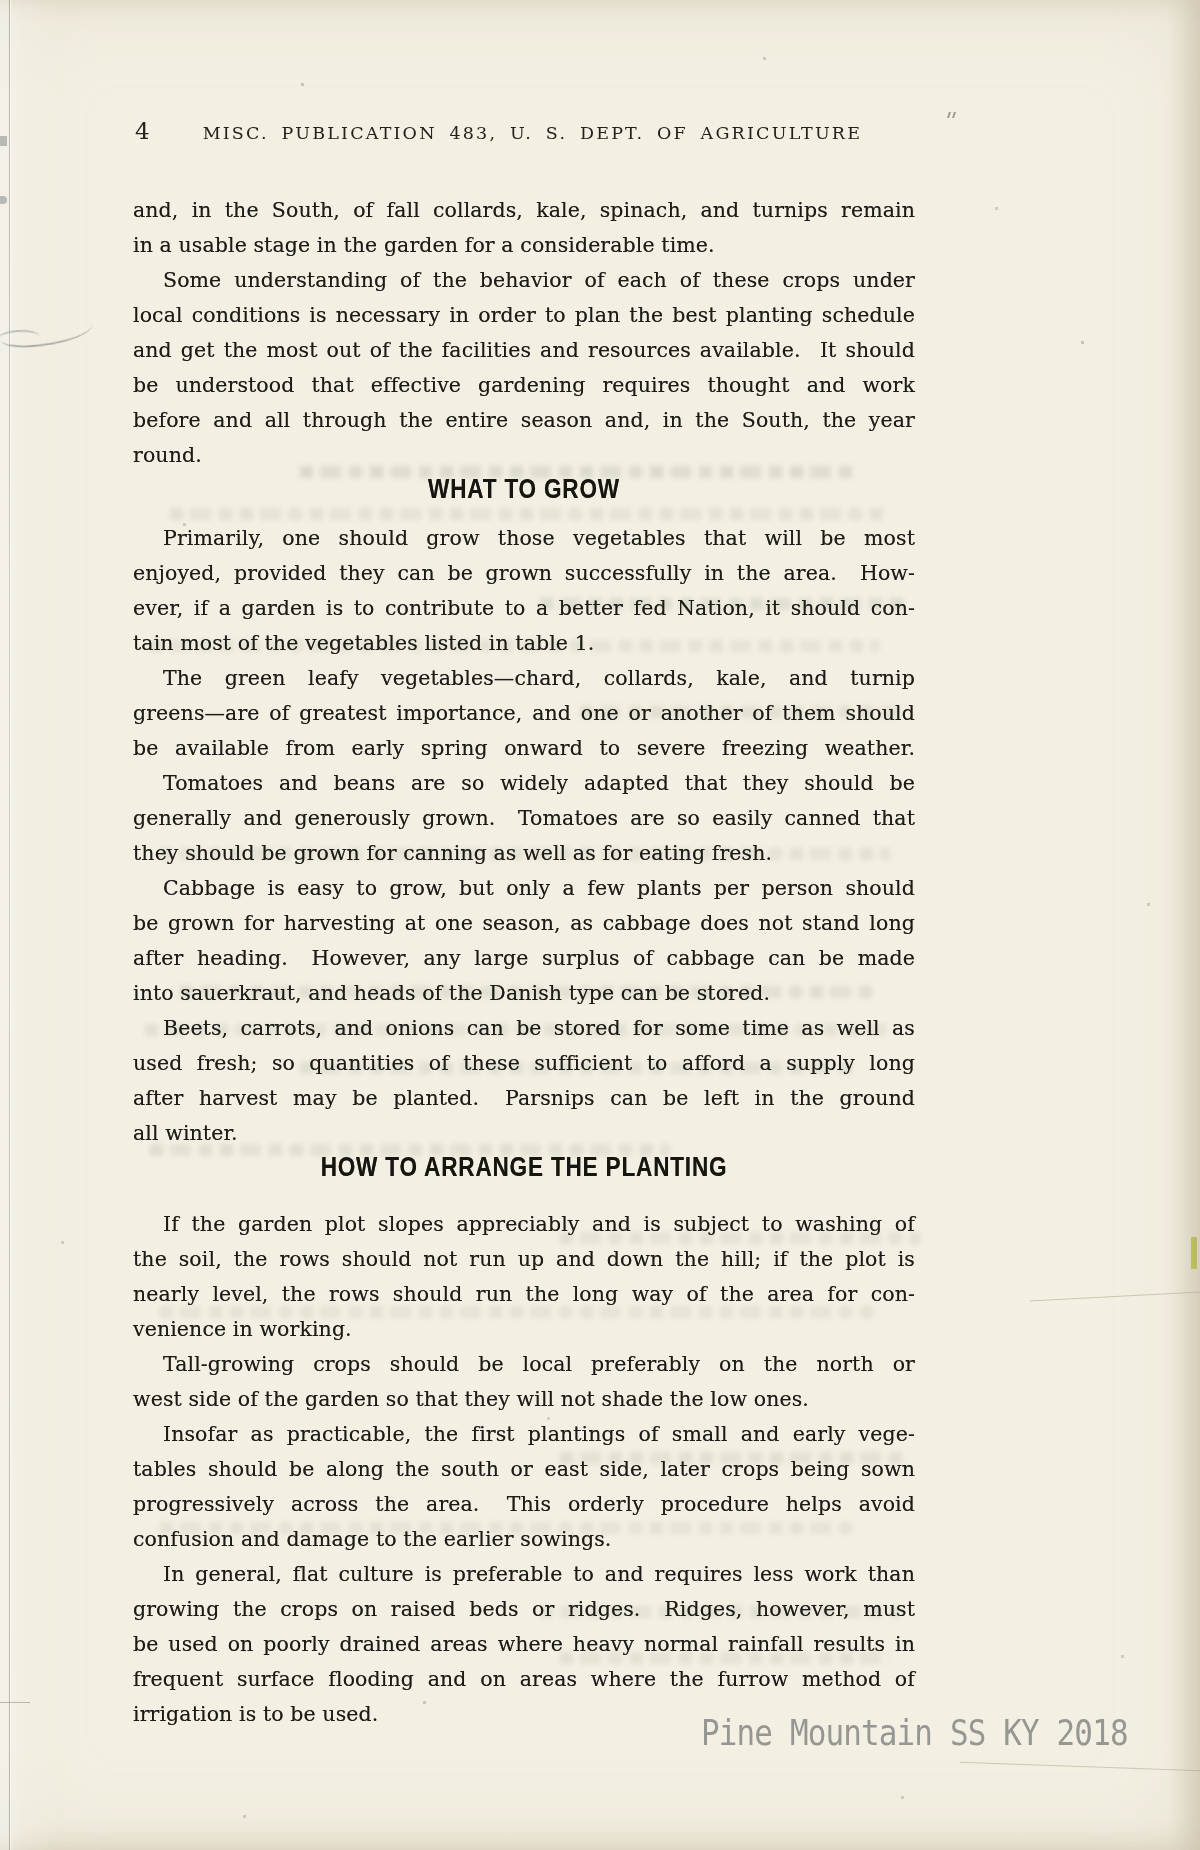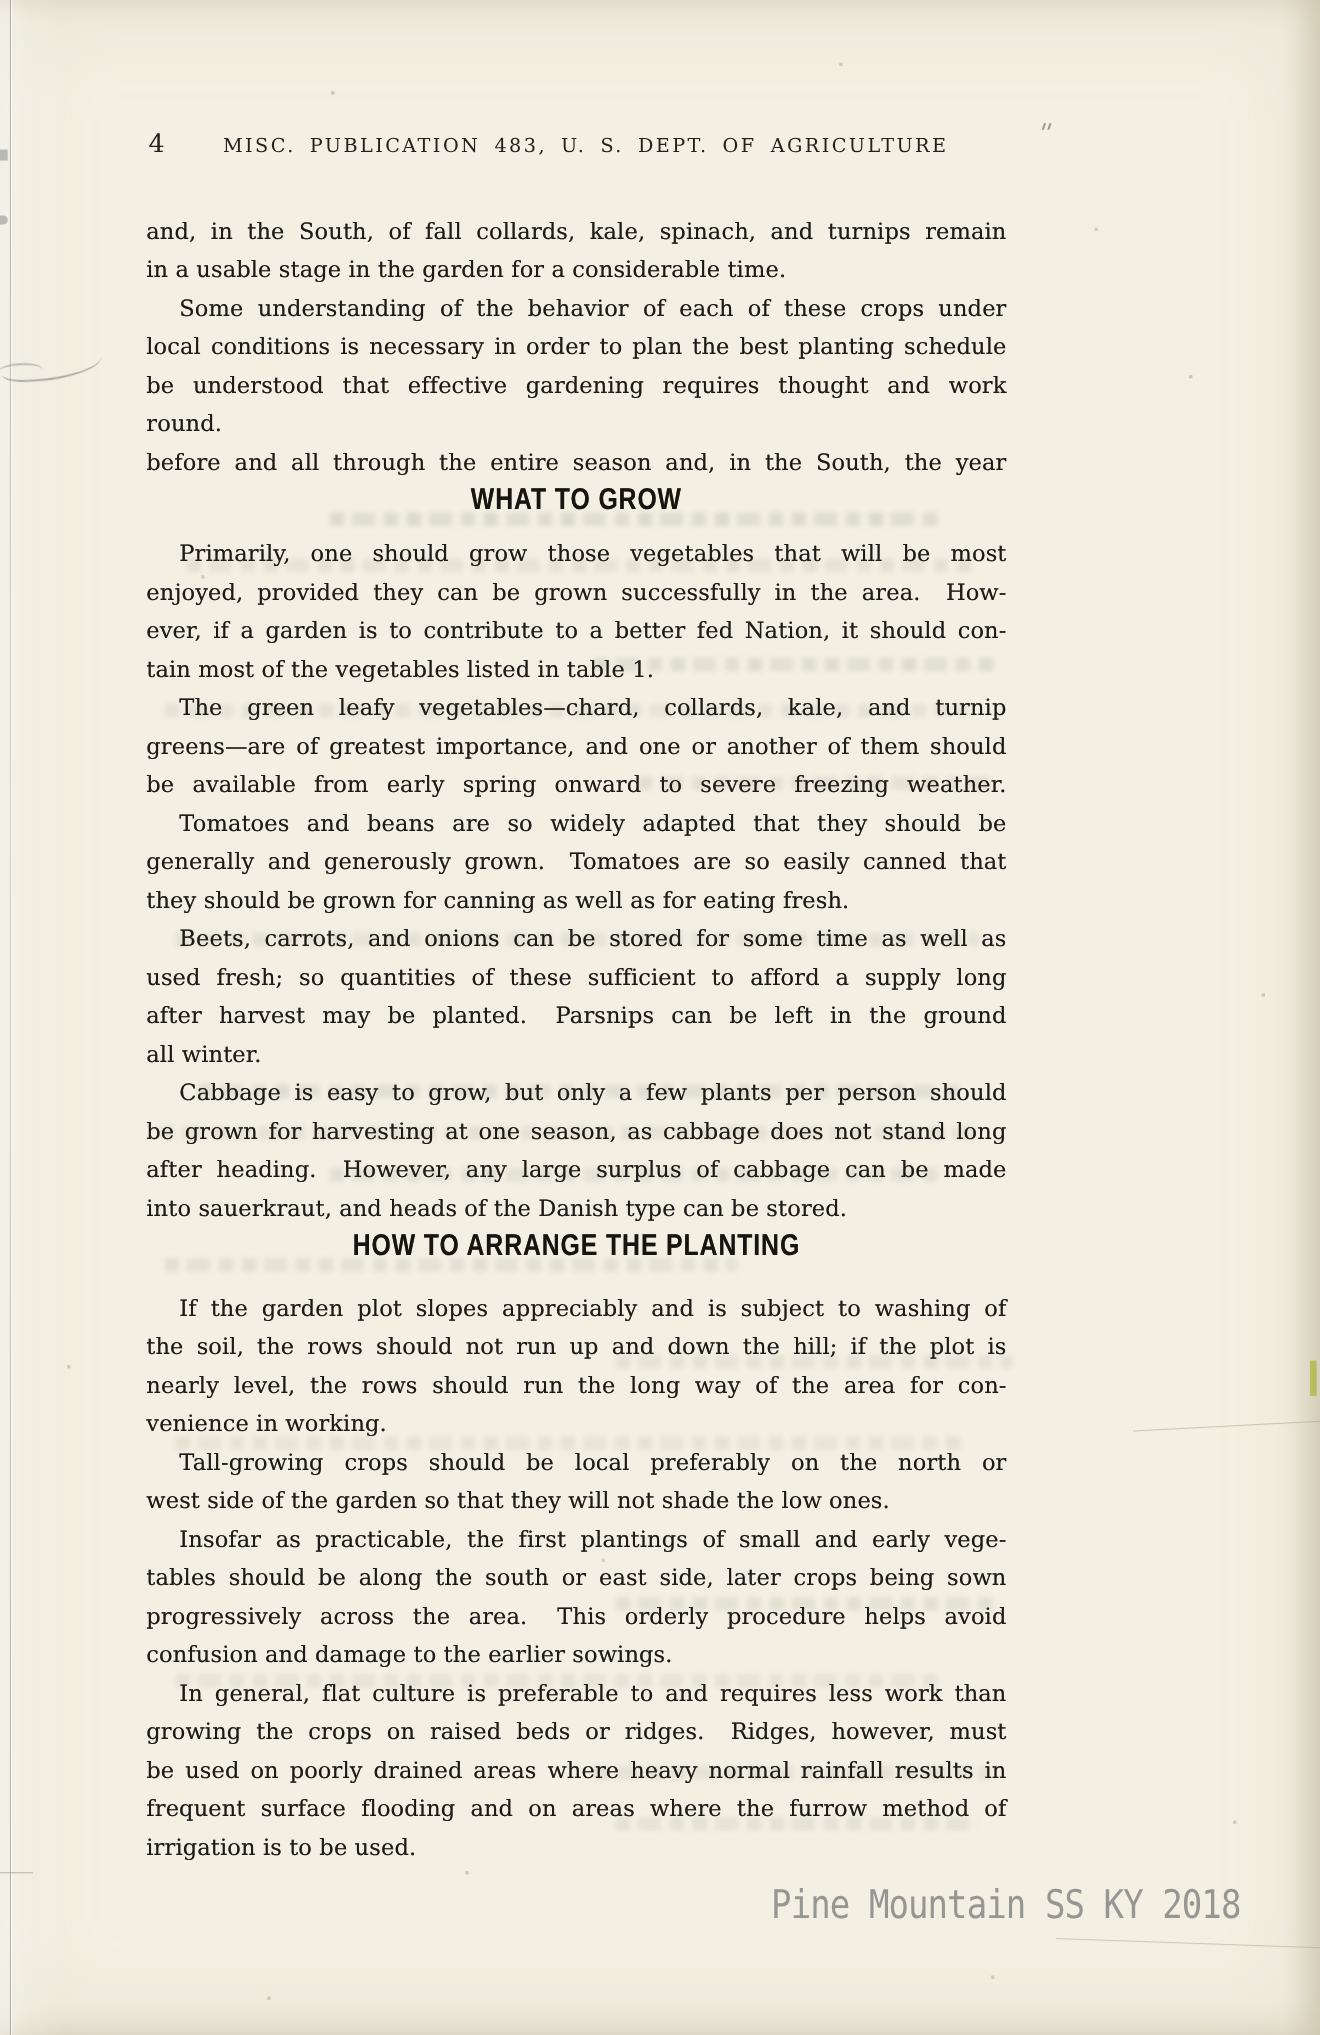--- a/index.html
+++ b/index.html
@@ -113,23 +113,24 @@
     </div>
 
   <div class="body-text">
       <div class="para">
         <div class="line">and, in the South, of fall collards, kale, spinach, and turnips remain</div>
         <div class="line last">in a usable stage in the garden for a considerable time.</div>
       </div>
       <div class="para">
         <div class="line indent">Some understanding of the behavior of each of these crops under</div>
         <div class="line">local conditions is necessary in order to plan the best planting schedule</div>
+        <div class="line">and get the most out of the facilities and resources available.  It should</div>
         <div class="line">be understood that effective gardening requires thought and work</div>
+        <div class="line">before and all through the entire season and, in the South, the year</div>
         <div class="line last">round.</div>
-        <div class="line">before and all through the entire season and, in the South, the year</div>
       </div>
       <div class="heading">
         <span>WHAT TO GROW</span>
       </div>
       <div class="para">
         <div class="line indent">Primarily, one should grow those vegetables that will be most</div>
         <div class="line">enjoyed, provided they can be grown successfully in the area.  How-</div>
         <div class="line">ever, if a garden is to contribute to a better fed Nation, it should con-</div>
         <div class="line last">tain most of the vegetables listed in table 1.</div>
       </div>
@@ -137,30 +138,30 @@
         <div class="line indent">The green leafy vegetables—chard, collards, kale, and turnip</div>
         <div class="line">greens—are of greatest importance, and one or another of them should</div>
         <div class="line">be available from early spring onward to severe freezing weather.</div>
       </div>
       <div class="para">
         <div class="line indent">Tomatoes and beans are so widely adapted that they should be</div>
         <div class="line">generally and generously grown.  Tomatoes are so easily canned that</div>
         <div class="line last">they should be grown for canning as well as for eating fresh.</div>
       </div>
       <div class="para">
+        <div class="line indent">Cabbage is easy to grow, but only a few plants per person should</div>
+        <div class="line">be grown for harvesting at one season, as cabbage does not stand long</div>
+        <div class="line">after heading.  However, any large surplus of cabbage can be made</div>
+        <div class="line last">into sauerkraut, and heads of the Danish type can be stored.</div>
+      </div>
+      <div class="para">
         <div class="line indent">Beets, carrots, and onions can be stored for some time as well as</div>
         <div class="line">used fresh; so quantities of these sufficient to afford a supply long</div>
         <div class="line">after harvest may be planted.  Parsnips can be left in the ground</div>
         <div class="line last">all winter.</div>
-      </div>
-      <div class="para">
-        <div class="line indent">Cabbage is easy to grow, but only a few plants per person should</div>
-        <div class="line">be grown for harvesting at one season, as cabbage does not stand long</div>
-        <div class="line">after heading.  However, any large surplus of cabbage can be made</div>
-        <div class="line last">into sauerkraut, and heads of the Danish type can be stored.</div>
       </div>
       <div class="heading h2">
         <span>HOW TO ARRANGE THE PLANTING</span>
       </div>
       <div class="para">
         <div class="line indent">If the garden plot slopes appreciably and is subject to washing of</div>
         <div class="line">the soil, the rows should not run up and down the hill; if the plot is</div>
         <div class="line">nearly level, the rows should run the long way of the area for con-</div>
         <div class="line last">venience in working.</div>
       </div>

